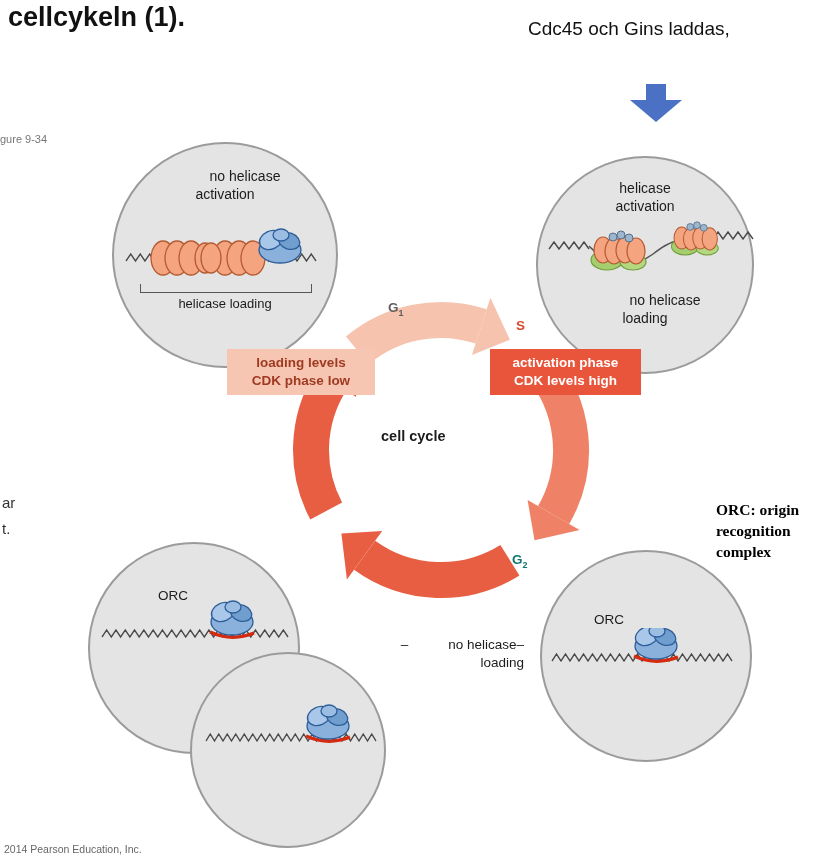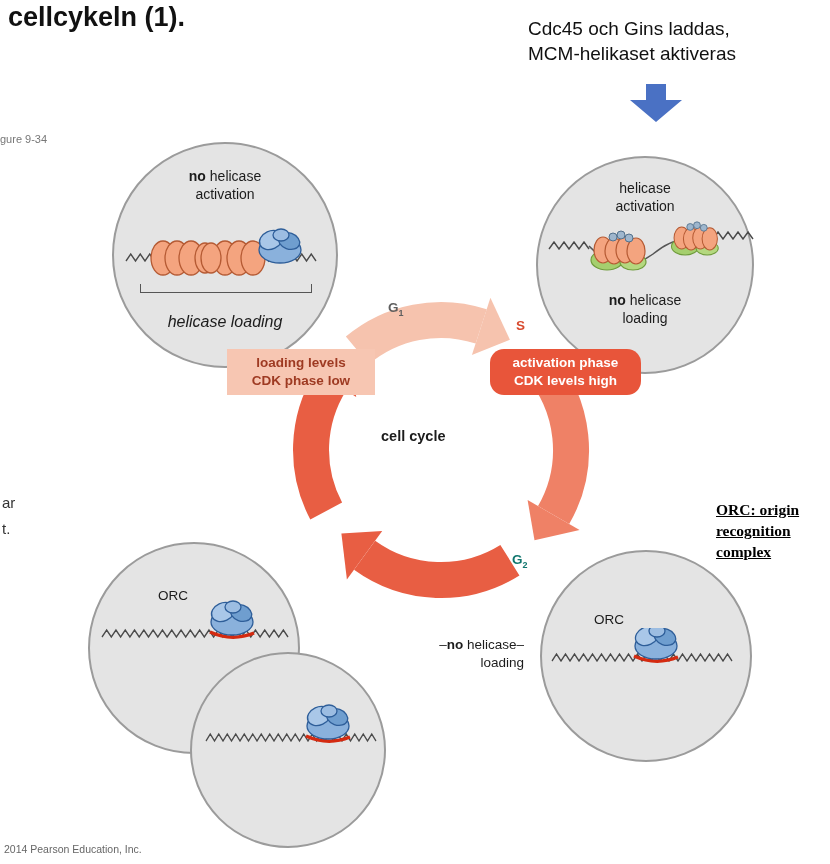--- a/index.html
+++ b/index.html
@@ -19,53 +19,53 @@
   #cell-tl { left:112px; top:142px; width:226px; height:226px; }
   #cell-tr { left:536px; top:156px; width:218px; height:218px; }
   #cell-br { left:540px; top:550px; width:212px; height:212px; }
   #cell-bl1 { left:88px;  top:542px; width:212px; height:212px; }
   #cell-bl2 { left:190px; top:652px; width:196px; height:196px; }
 
   .cell-text { position:absolute; left:0; right:0; text-align:center; font-size:14px; line-height:1.25; color:#1c1c1c; }
   .tl-title { top:24px; }
   .tr-title { top:22px; }
   .tr-bottom { top:134px; }
-  b { font-weight:bold; }
+  b { font-weight:normal;margin-left:40px; }
 
   .orc-label { position:absolute; font-size:13.5px; color:#1c1c1c; }
   #orc-label-br { left:52px; top:60px; }
   #orc-label-bl { left:68px; top:44px; }
 
   #tl-bracket { position:absolute; left:26px; top:140px; width:172px; height:9px;
                 border:1.5px solid #555; border-top:none; }
-  #tl-bracket-label { top:168px; font-size:16px;font-style:italic; }
+  #tl-bracket-label { top:152px; font-size:13px; }
 
   .ring { position:absolute; left:271px; top:280px; width:340px; height:340px; z-index:2; }
   .ov { position:absolute; z-index:3; }
 
   .box { position:absolute; text-align:center; font-weight:bold; font-size:13.5px;
          line-height:1.35; padding:5px 2px; z-index:5; }
   #loading-box { left:227px; top:349px; width:148px; background:#f7c6b2; color:#9e3a22; }
-  #activation-box { left:490px; top:349px; width:151px; background:#e8553a; color:#ffffff;border-radius:14px; }
+  #activation-box { left:490px; top:349px; width:151px; background:#e8553a; color:#ffffff; }
 
   .ph { position:absolute; font-weight:bold; font-size:13.5px; z-index:4; }
   .ph sub { font-size:9px; }
   #ph-g1 { left:388px; top:300px; color:#5f5f5f; }
   #ph-s  { left:516px; top:318px; color:#d84a2e; }
   #ph-g2 { left:512px; top:552px; color:#0f766e; }
   #ph-m  { left:315px; top:546px; color:#ffffff; }
 
   #center-label { position:absolute; left:381px; top:428px; width:120px; 
                   font-weight:bold; font-size:14.5px; z-index:4; }
 
   #between-label { position:absolute; left:392px; top:636px; width:132px; text-align:right;
                    font-size:13.5px; line-height:1.3; z-index:4; }
 
   #orc-note { position:absolute; left:716px; top:500px; font-family:"Liberation Serif", serif;
-              font-weight:bold; font-size:15.5px; line-height:1.35; color:#000;text-decoration:underline; }
+              font-weight:bold; font-size:15.5px; line-height:1.35; color:#000; }
 
   .blue-arrow { position:absolute; left:630px; top:84px; z-index:4; }
 </style>
 </head>
 <body>
 
 <div class="page">
 
   <svg width="0" height="0" style="position:absolute" aria-hidden="true">
     <defs>
@@ -102,21 +102,20 @@
           <circle cx="8" cy="-12" r="4"></circle>
         </g>
       </g>
     </defs>
   </svg>
 
   <h1 class="title">cellcykeln (1).</h1>
 
   <div class="annot">
     <div>Cdc45 och Gins laddas,</div>
-    <div>MCM-helikaset aktiveras</div>
   </div>
 
   <svg class="blue-arrow" width="52" height="38">
     <polygon points="16,0 36,0 36,16 52,16 26,38 0,16 16,16" fill="#4a71c4"></polygon>
   </svg>
 
   <div class="figref">gure 9-34</div>
   <div class="frag frag1">ar</div>
   <div class="frag frag2">t.</div>
   <div class="copyright">2014 Pearson Education, Inc.</div>

